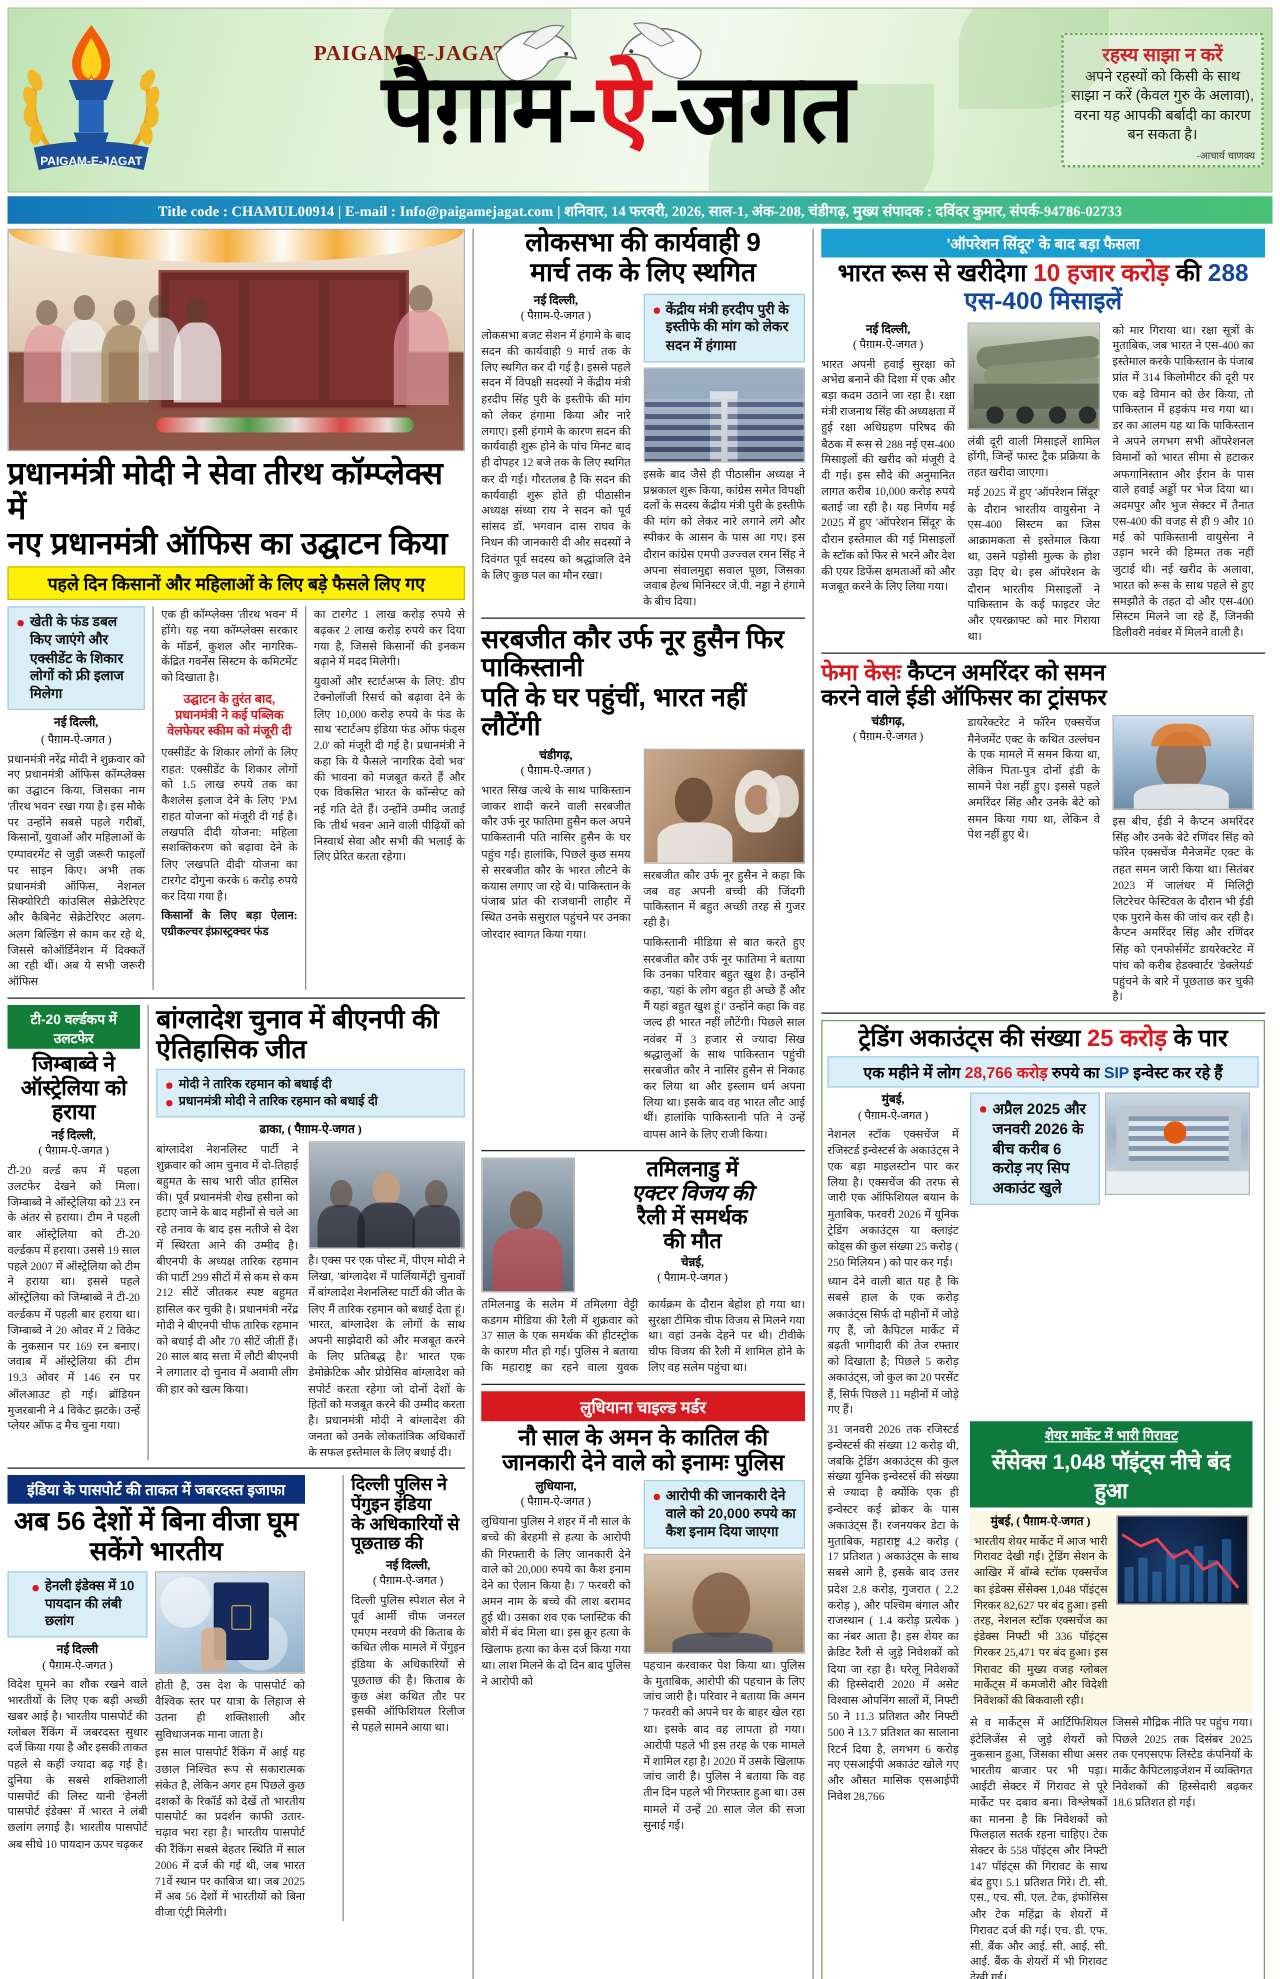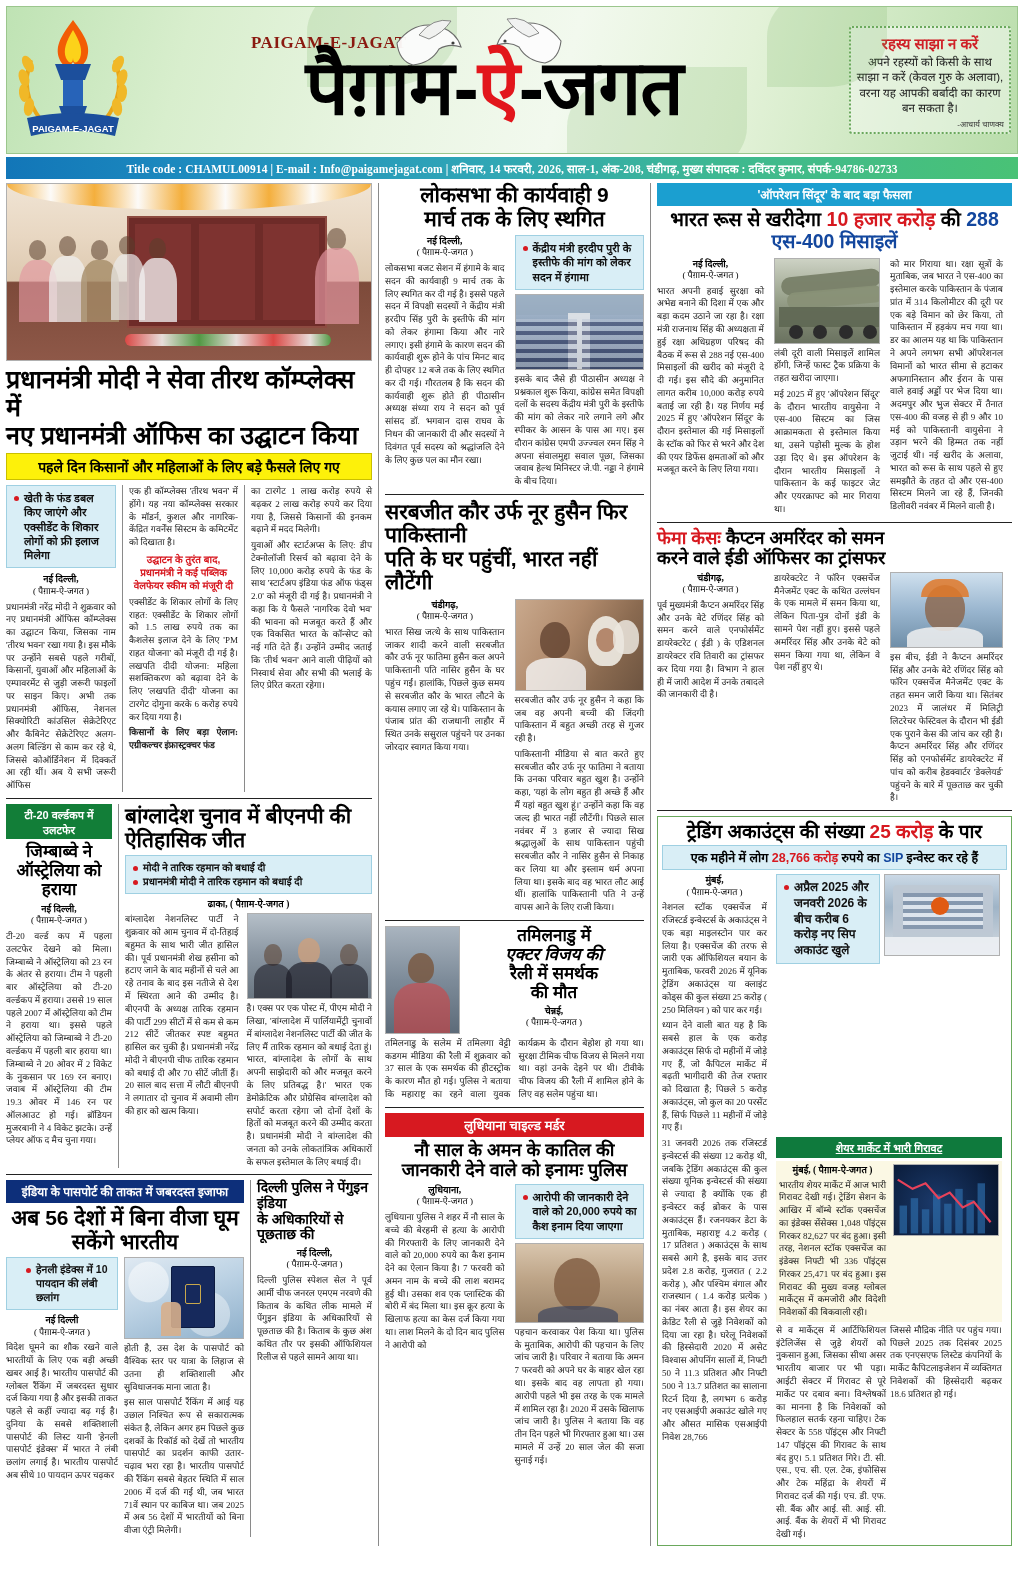--- a/index.html
+++ b/index.html
@@ -320,21 +320,21 @@
                 <div class="ph-body" style="left:82px;top:50px;width:38px;height:40px;background:rgba(30,30,40,.6);"></div>
               </div>
               <div class="body-txt">है। एक्स पर एक पोस्ट में, पीएम मोदी ने लिखा, 'बांग्लादेश में पार्लियामेंट्री चुनावों में बांग्लादेश नेशनलिस्ट पार्टी की जीत के लिए मैं तारिक रहमान को बधाई देता हूं। भारत, बांग्लादेश के लोगों के साथ अपनी साझेदारी को और मजबूत करने के लिए प्रतिबद्ध है।' भारत एक डेमोक्रेटिक और प्रोग्रेसिव बांग्लादेश को सपोर्ट करता रहेगा जो दोनों देशों के हितों को मजबूत करने की उम्मीद करता है। प्रधानमंत्री मोदी ने बांग्लादेश की जनता को उनके लोकतांत्रिक अधिकारों के सफल इस्तेमाल के लिए बधाई दी।</div>
             </div>
           </div>
         </div>
       </div>
 
       <div class="rule" style="margin:6px 0 5px;"></div>
 
-      <div style="display:flex;">
+      <div style="display:flex;gap:24px;">
         <div style="width:244px;padding-right:6px;">
           <div class="kicker-navy">इंडिया के पासपोर्ट की ताकत में जबरदस्त इजाफा</div>
           <div class="hl" style="font-size:21px;margin-top:3px;text-align:center;">अब 56 देशों में बिना वीजा घूम सकेंगे भारतीय</div>
           <div style="display:flex;margin-top:4px;">
             <div style="width:118px;padding-right:6px;">
               <div class="bullet-box" style="font-size:10.5px;padding-left:18px;">
                 <ul>
                     <li>हेनली इंडेक्स में 10 पायदान की लंबी छलांग</li>
                   </ul>
               </div>
@@ -523,21 +523,20 @@
           <span class="inline-red">फेमा केसः</span><span> कैप्टन अमरिंदर को समन</span>
         </div>
         <div class="hl" style="font-size:18px;">करने वाले ईडी ऑफिसर का ट्रांसफर</div>
 
         <div style="display:flex;margin-top:4px;">
           <div style="width:112px;padding-right:5px;">
             <div class="byline">
               <div>चंडीगढ़,</div>
               <div class="sub">( पैग़ाम-ऐ-जगत )</div>
             </div>
-            <div class="body-txt" style="margin-top:3px;">पूर्व मुख्यमंत्री कैप्टन अमरिंदर सिंह और उनके बेटे रणिंदर सिंह को समन करने वाले एनफोर्समेंट डायरेक्टरेट ( ईडी ) के एडिशनल डायरेक्टर रवि तिवारी का ट्रांसफर कर दिया गया है। विभाग ने हाल ही में जारी आदेश में उनके तबादले की जानकारी दी है।</div>
           </div>
           <div style="width:116px;padding:0 5px;">
             <div class="body-txt">डायरेक्टरेट ने फॉरेन एक्सचेंज मैनेजमेंट एक्ट के कथित उल्लंघन के एक मामले में समन किया था, लेकिन पिता-पुत्र दोनों इंडी के सामने पेश नहीं हुए। इससे पहले अमरिंदर सिंह और उनके बेटे को समन किया गया था, लेकिन वे पेश नहीं हुए थे।</div>
           </div>
           <div style="width:118px;padding-left:5px;">
             <div class="photo ph-amrinder" style="height:76px;">
               <div class="ph-face" style="left:34px;top:12px;width:40px;height:46px;background:rgba(140,105,80,.85);"></div>
               <div style="position:absolute;left:30px;top:6px;width:48px;height:18px;background:rgba(225,120,40,.85);border-radius:24px 24px 0 0;"></div>
               <div class="ph-body" style="left:16px;top:54px;width:76px;height:24px;background:rgba(240,240,240,.85);"></div>
             </div>
@@ -584,20 +583,21 @@
         </div>
 
         <div style="display:flex;margin-top:3px;">
           <div style="width:110px;padding-right:5px;">
             <div class="body-txt">31 जनवरी 2026 तक रजिस्टर्ड इन्वेस्टर्स की संख्या 12 करोड़ थी, जबकि ट्रेडिंग अकाउंट्स की कुल संख्या यूनिक इन्वेस्टर्स की संख्या से ज्यादा है क्योंकि एक ही इन्वेस्टर कई ब्रोकर के पास अकाउंट्स हैं। रजनयकर डेटा के मुताबिक, महाराष्ट्र 4.2 करोड़ ( 17 प्रतिशत ) अकाउंट्स के साथ सबसे आगे है, इसके बाद उत्तर प्रदेश 2.8 करोड़, गुजरात ( 2.2 करोड़ ), और पश्चिम बंगाल और राजस्थान ( 1.4 करोड़ प्रत्येक ) का नंबर आता है। इस शेयर का क्रेडिट रैली से जुड़े निवेशकों को दिया जा रहा है। घरेलू निवेशकों की हिस्सेदारी 2020 में असेट विश्वास ओपनिंग सालों में, निफ्टी 50 ने 11.3 प्रतिशत और निफ्टी 500 ने 13.7 प्रतिशत का सालाना रिटर्न दिया है, लगभग 6 करोड़ नए एसआईपी अकाउंट खोले गए और औसत मासिक एसआईपी निवेश 28,766</div>
           </div>
           <div style="width:230px;padding-left:4px;">
 
             <div style="background:#0f7a3d;padding:3px;">
               <div style="color:#fff;text-align:center;font-family:'Liberation Sans',sans-serif;font-weight:bold;font-size:11px;text-decoration:underline;">शेयर मार्केट में भारी गिरावट</div>
+              <div style="color:#fff;text-align:center;font-family:'Liberation Sans',sans-serif;font-weight:bold;font-size:17px;margin-top:2px;">सेंसेक्स 1,048 पॉइंट्स नीचे बंद हुआ</div>
             </div>
             <div style="display:flex;margin-top:3px;background:#fbf8e4;">
               <div style="width:114px;padding:3px 4px 3px 3px;">
                 <div class="byline">मुंबई, ( पैग़ाम-ऐ-जगत )</div>
                 <div class="body-txt" style="margin-top:2px;">भारतीय शेयर मार्केट में आज भारी गिरावट देखी गई। ट्रेडिंग सेशन के आखिर में बॉम्बे स्टॉक एक्सचेंज का इंडेक्स सेंसेक्स 1,048 पॉइंट्स गिरकर 82,627 पर बंद हुआ। इसी तरह, नेशनल स्टॉक एक्सचेंज का इंडेक्स निफ्टी भी 336 पॉइंट्स गिरकर 25,471 पर बंद हुआ। इस गिरावट की मुख्य वजह ग्लोबल मार्केट्स में कमजोरी और विदेशी निवेशकों की बिकवाली रही।</div>
               </div>
               <div style="width:112px;padding:3px;">
                 <div class="photo ph-chart" style="height:72px;">
                   <svg viewBox="0 0 112 72" style="position:absolute;inset:0;width:100%;height:100%;">
                     <g fill="#2e6fae" opacity=".65">

